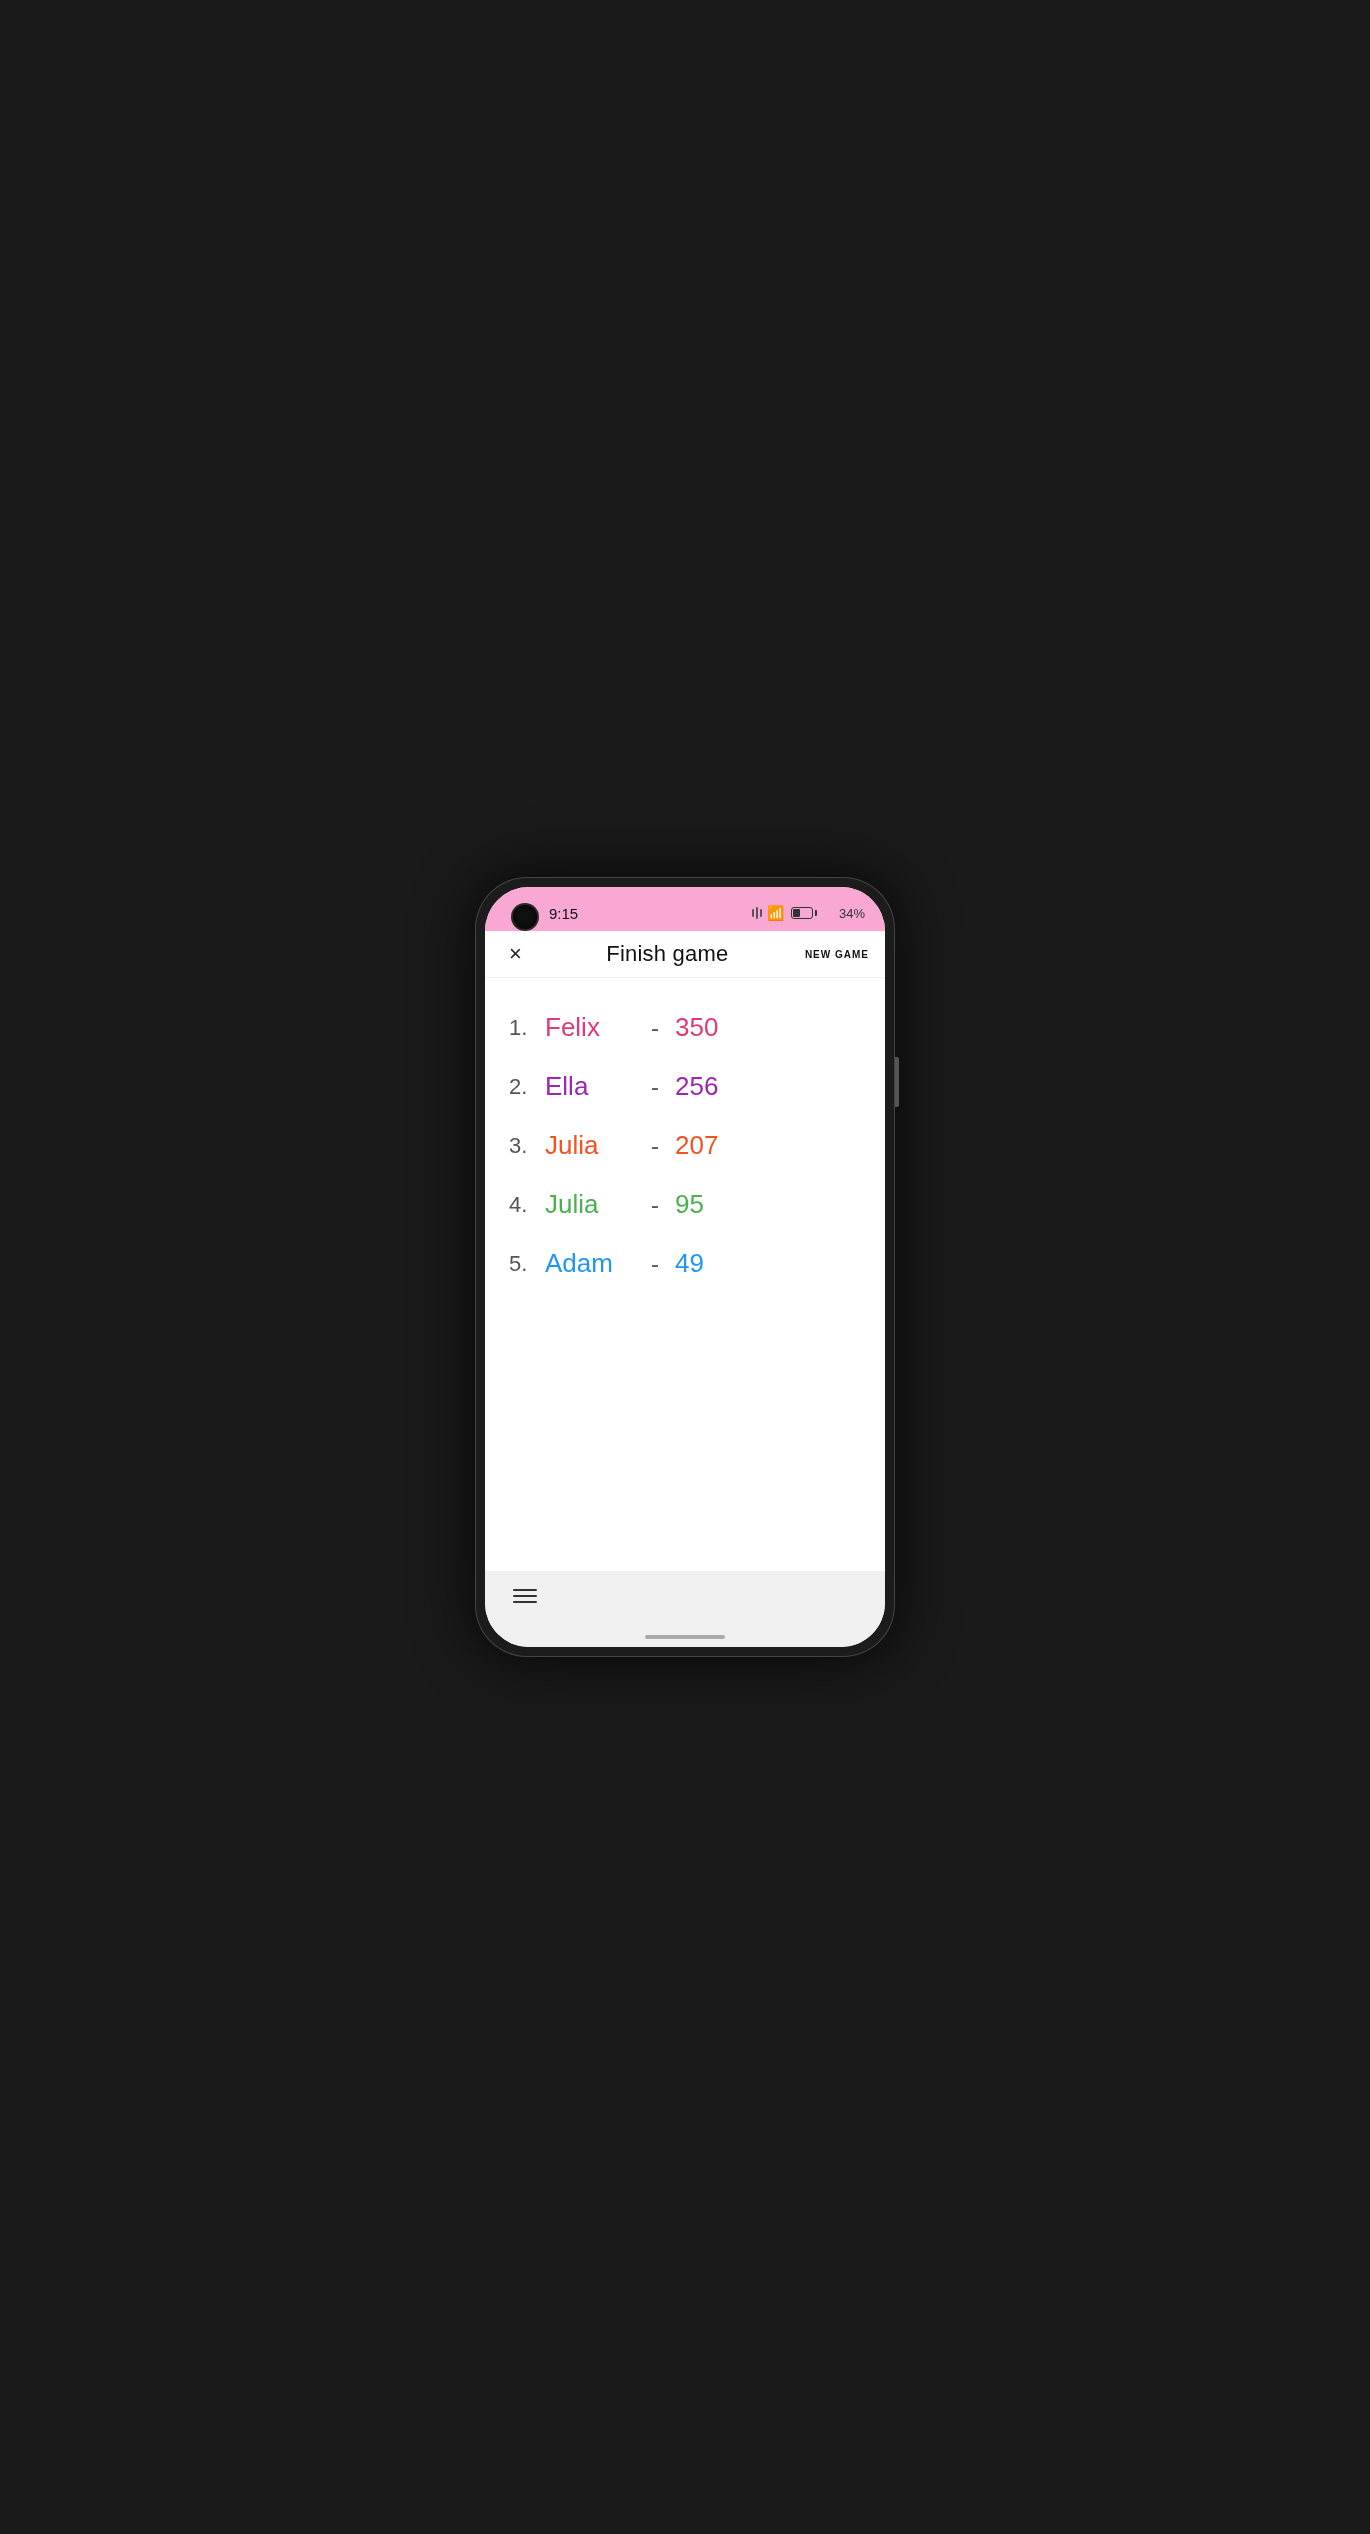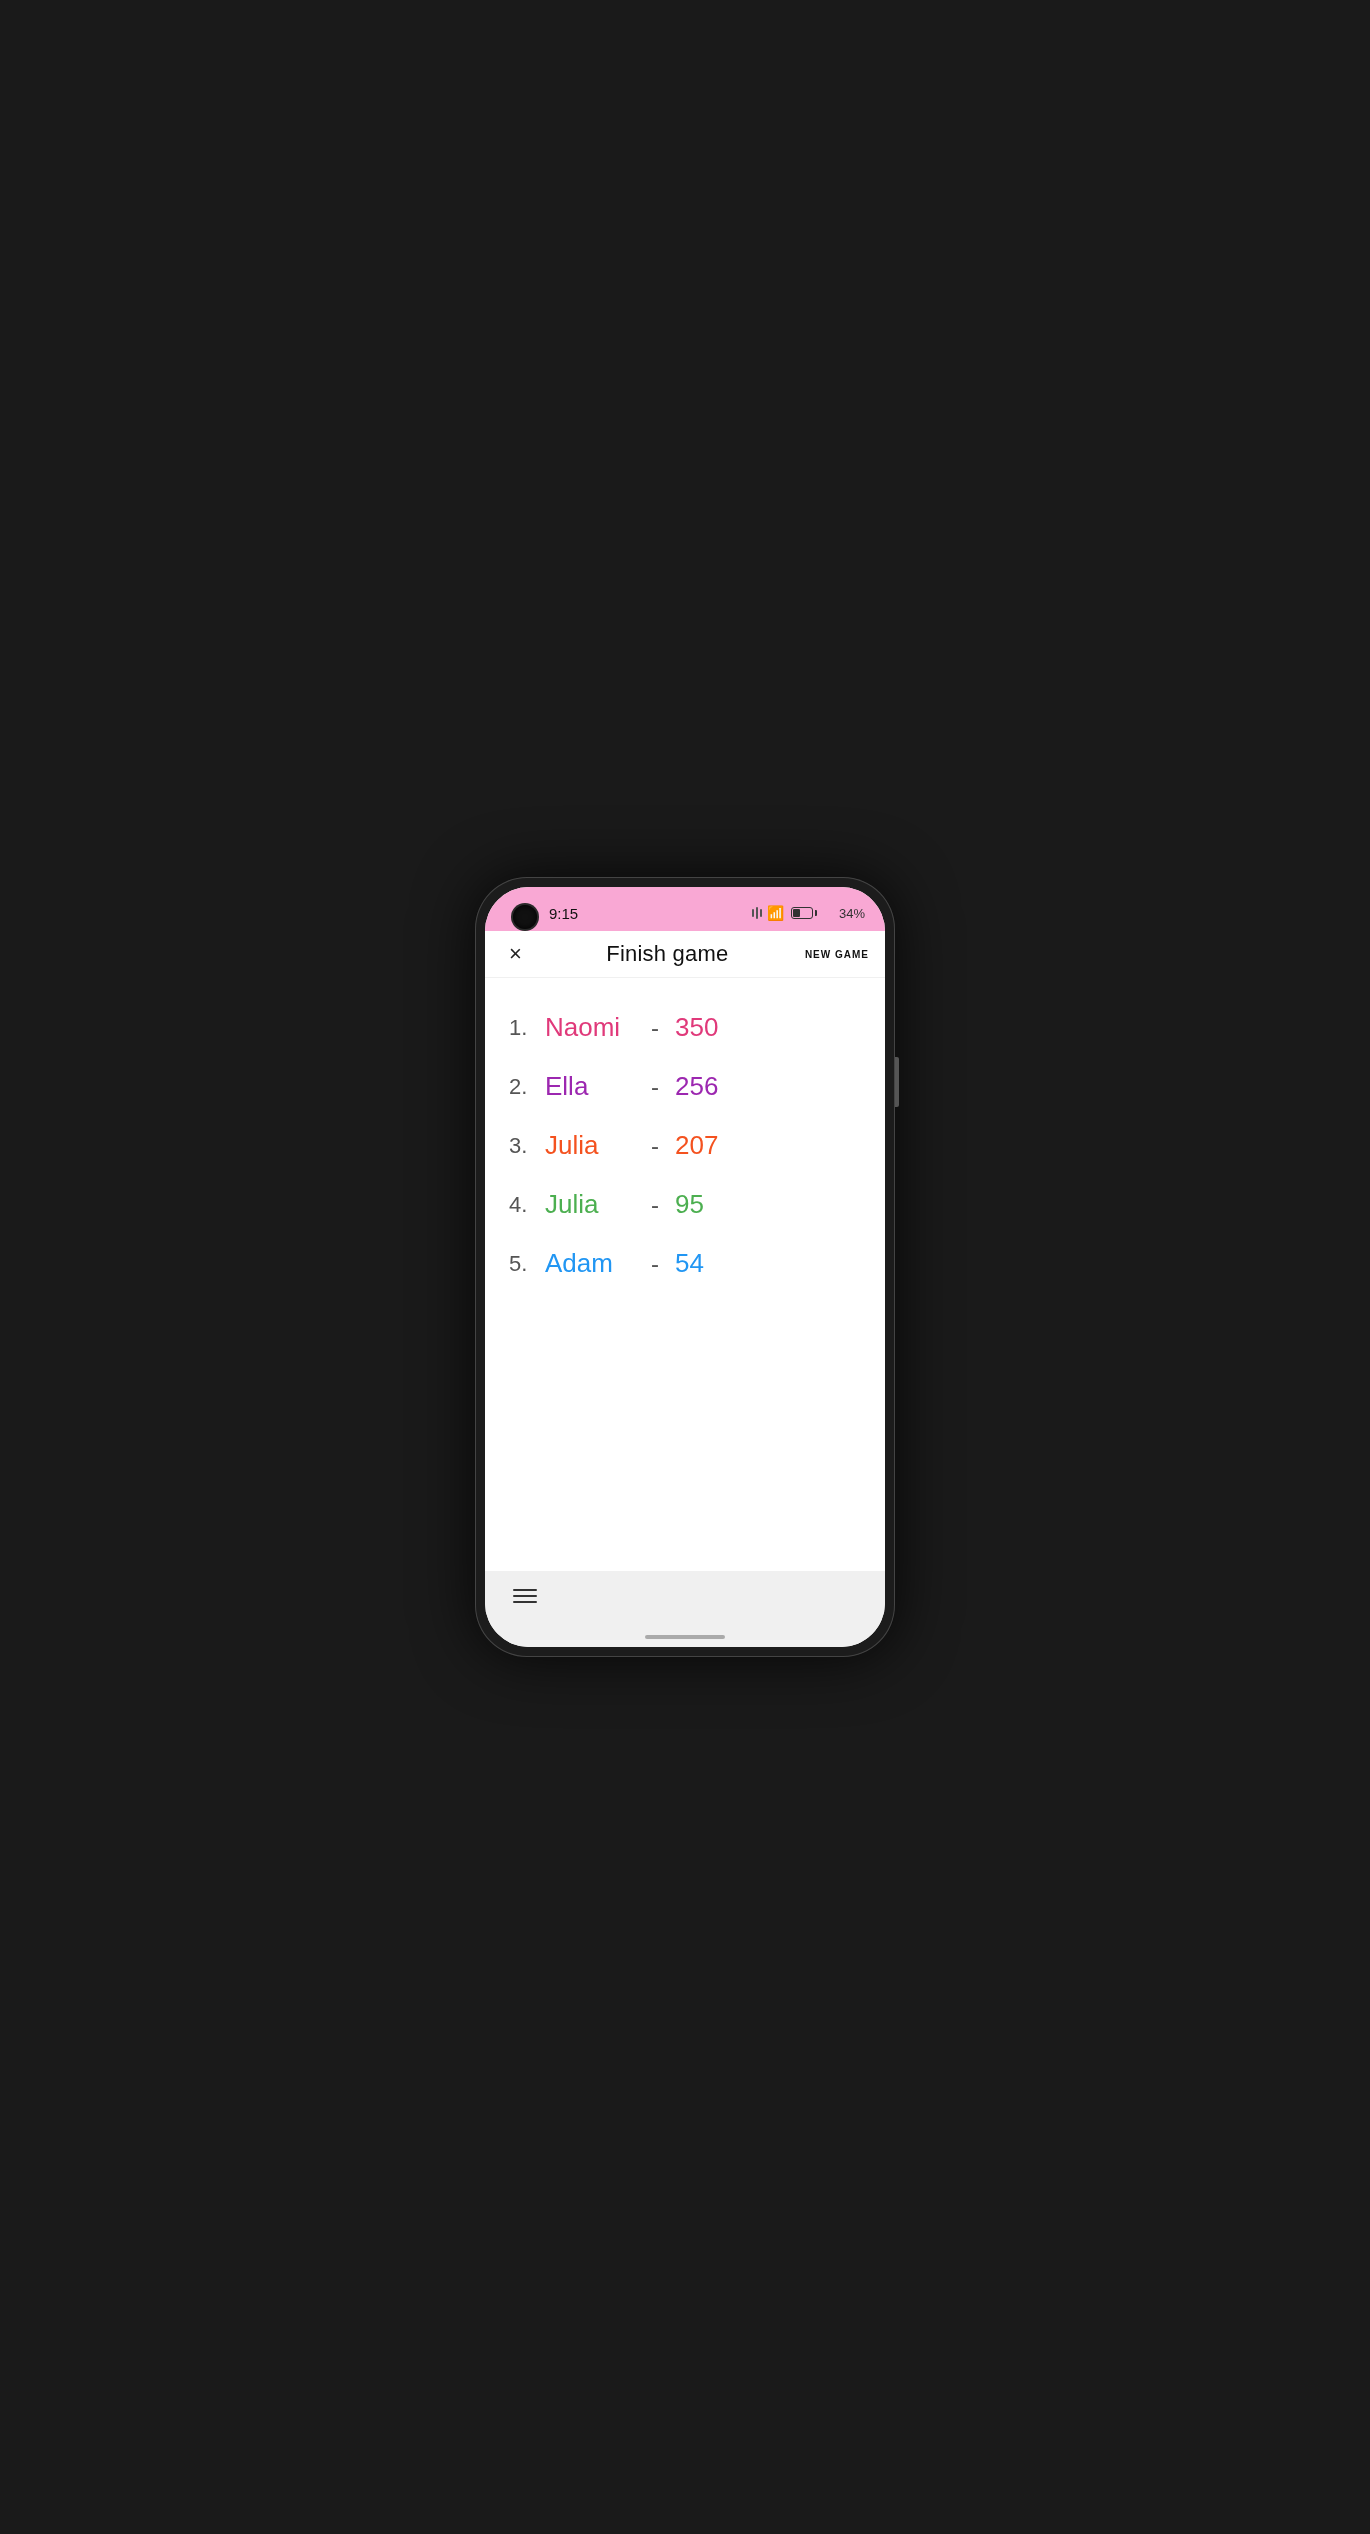--- a/index.html
+++ b/index.html
@@ -277,21 +277,21 @@
 
     <div class="app-bar">
       <div class="close-btn">×</div>
       <div class="app-title">Finish game</div>
       <div class="new-game-btn">NEW GAME</div>
     </div>
 
     <div class="scores-list">
     <div class="score-row">
           <span class="score-rank">1.</span>
-          <span class="score-name" style="color: rgb(224, 57, 122);">Naomi</span>
+          <span class="score-name" style="color: rgb(224, 57, 122);">Felix</span>
           <span class="score-dash">-</span>
           <span class="score-value" style="color: rgb(224, 57, 122);">350</span>
         </div>
         <div class="score-row">
           <span class="score-rank">2.</span>
           <span class="score-name" style="color: rgb(156, 39, 176);">Ella</span>
           <span class="score-dash">-</span>
           <span class="score-value" style="color: rgb(156, 39, 176);">256</span>
         </div>
         <div class="score-row">
@@ -303,21 +303,21 @@
         <div class="score-row">
           <span class="score-rank">4.</span>
           <span class="score-name" style="color: rgb(76, 175, 80);">Julia</span>
           <span class="score-dash">-</span>
           <span class="score-value" style="color: rgb(76, 175, 80);">95</span>
         </div>
         <div class="score-row">
           <span class="score-rank">5.</span>
           <span class="score-name" style="color: rgb(33, 150, 243);">Adam</span>
           <span class="score-dash">-</span>
-          <span class="score-value" style="color: rgb(33, 150, 243);">54</span>
+          <span class="score-value" style="color: rgb(33, 150, 243);">49</span>
         </div>
       </div>
 
     <div class="bottom-nav">
       <div class="hamburger-btn">
         <div class="hamburger-line"></div>
         <div class="hamburger-line"></div>
         <div class="hamburger-line"></div>
       </div>
     </div>

